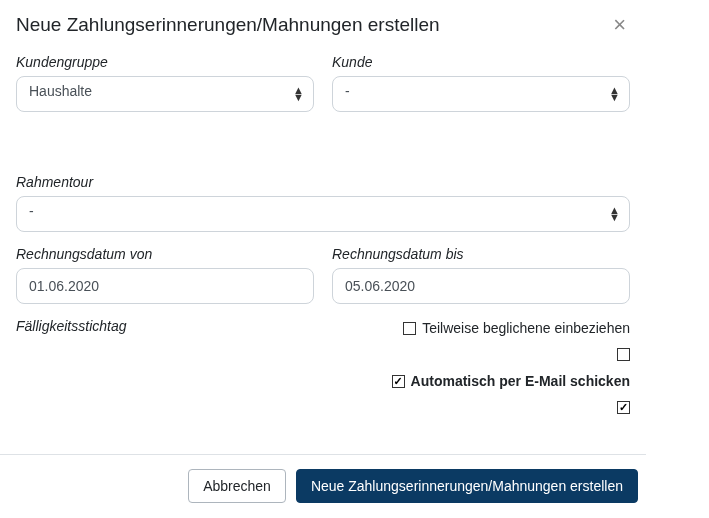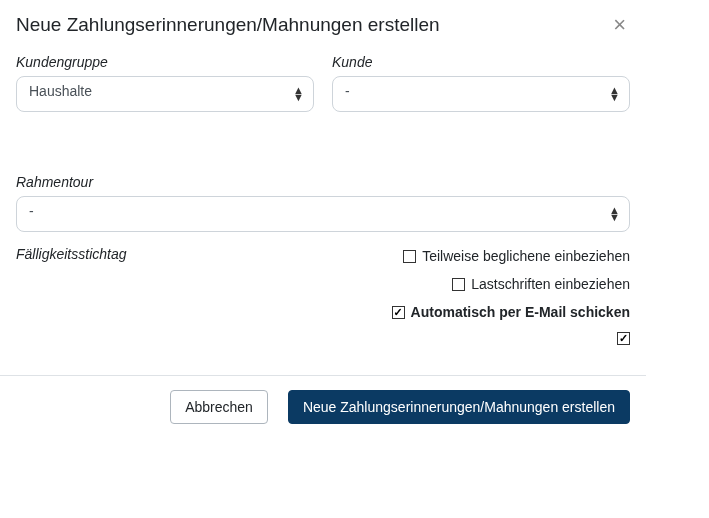--- a/index.html
+++ b/index.html
@@ -110,24 +110,25 @@
     font-weight: 700;
   }
   .bottom-row {
     display: flex;
     align-items: flex-start;
   }
   .bottom-row .left { flex: 0 0 48%; }
   .bottom-row .right { flex: 1; }
   .modal-footer {
     border-top: 1px solid #dee2e6;
-    padding: 14px 16px;
+    padding: 14px 8px;
     display: flex;
     justify-content: flex-end;
-    gap: 20px;
+    gap: 10px;
+    margin-top: 10px;
   }
   .btn {
     padding: 8px 14px;
     font-size: 14px;
     border-radius: 4px;
     cursor: pointer;
   }
   .btn-secondary {
     background: #fff;
     border: 1px solid #adb5bd;
@@ -188,36 +189,45 @@
             <span>-</span>
           </div>
           <span class="caret">
               <span>▲</span>
               <span>▼</span>
             </span>
         </div>
       </div>
     </div>
 
+    <div class="form-row">
+      <div class="form-group">
+        <label class="form-label">Rechnungsdatum von</label>
+        <input class="form-control" type="text" value="01.06.2020" style="">
+      </div>
+      <div class="form-group">
+        <label class="form-label">Rechnungsdatum bis</label>
+        <input class="form-control" type="text" value="05.06.2020" style="">
+      </div>
+    </div>
 
     <div class="form-row bottom-row">
       <div class="left">
         <div class="form-group">
           <label class="form-label">Fälligkeitsstichtag</label>
         </div>
       </div>
       <div class="right">
         <div class="checkbox-stack">
           <label class="checkbox-item">
             <span class="chk"></span>
             <span>Teilweise beglichene einbeziehen</span>
           </label>
           <label class="checkbox-item">
             <span class="chk"></span>
-            <span>Lastschriften einbeziehen</span>
           </label>
           <label class="checkbox-item bold">
             <span class="chk checked"></span>
             <span>Automatisch per E-Mail schicken</span>
           </label>
           <label class="checkbox-item bold">
             <span class="chk checked"></span>
           </label>
         </div>
       </div>

